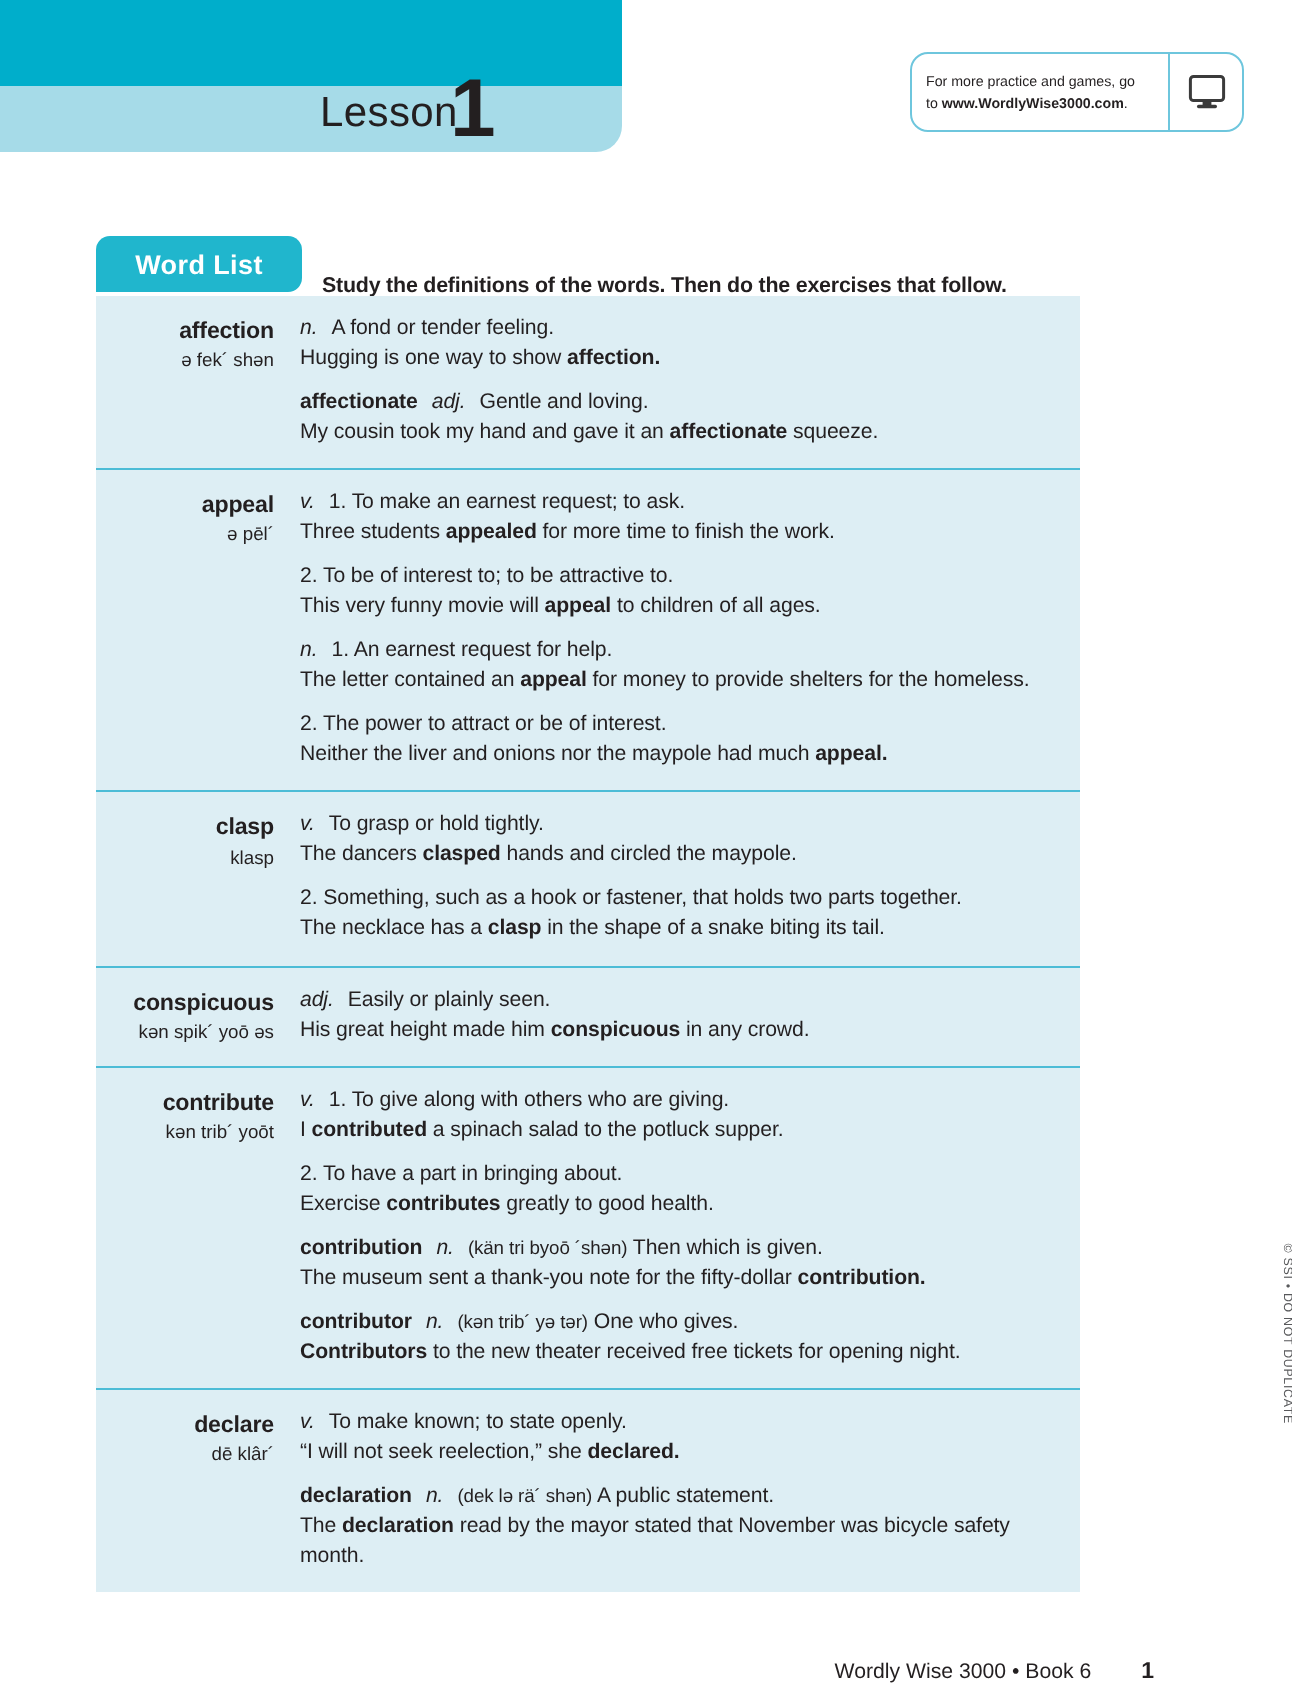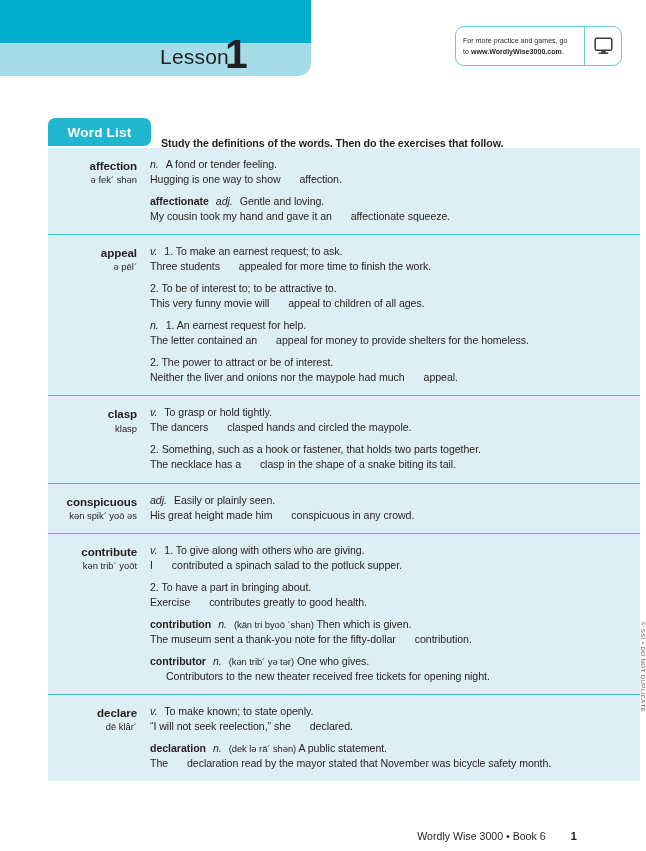--- a/index.html
+++ b/index.html
@@ -126,21 +126,21 @@
     font-weight: bold;
     color: #231f20;
     letter-spacing: -0.1px;
   }
 
   
   #entries {
     position: absolute;
     left: 48px;
     top: 148px;
-    width: 592px;
+    width: 492px;
   }
   #entries::before {
     content: "";
     position: absolute;
     left: 0; top: 0;
     width: 1.5px;
     height: 100%;
     background: #8fd3e4;
   }
   .entry {
@@ -178,21 +178,21 @@
   }
   .sense {
     font-size: 10.6px;
     line-height: 1.42;
     color: #231f20;
     margin: 0 0 7px 0;
     letter-spacing: -0.05px;
   }
   .sense:last-child { margin-bottom: 0; }
   .sense .pos { font-style: italic; }
-  .sense b { font-weight: normal; margin-left: 16px; }
+  .sense b { font-weight: bold; }
   .sense .subword { font-weight: bold; }
   .sense .spacer { display:inline-block; width: 7px; }
 
   
   #footer {
     position: absolute;
     left: 0;
     bottom: 9px;
     width: 590px;
     padding-right: 13px;

